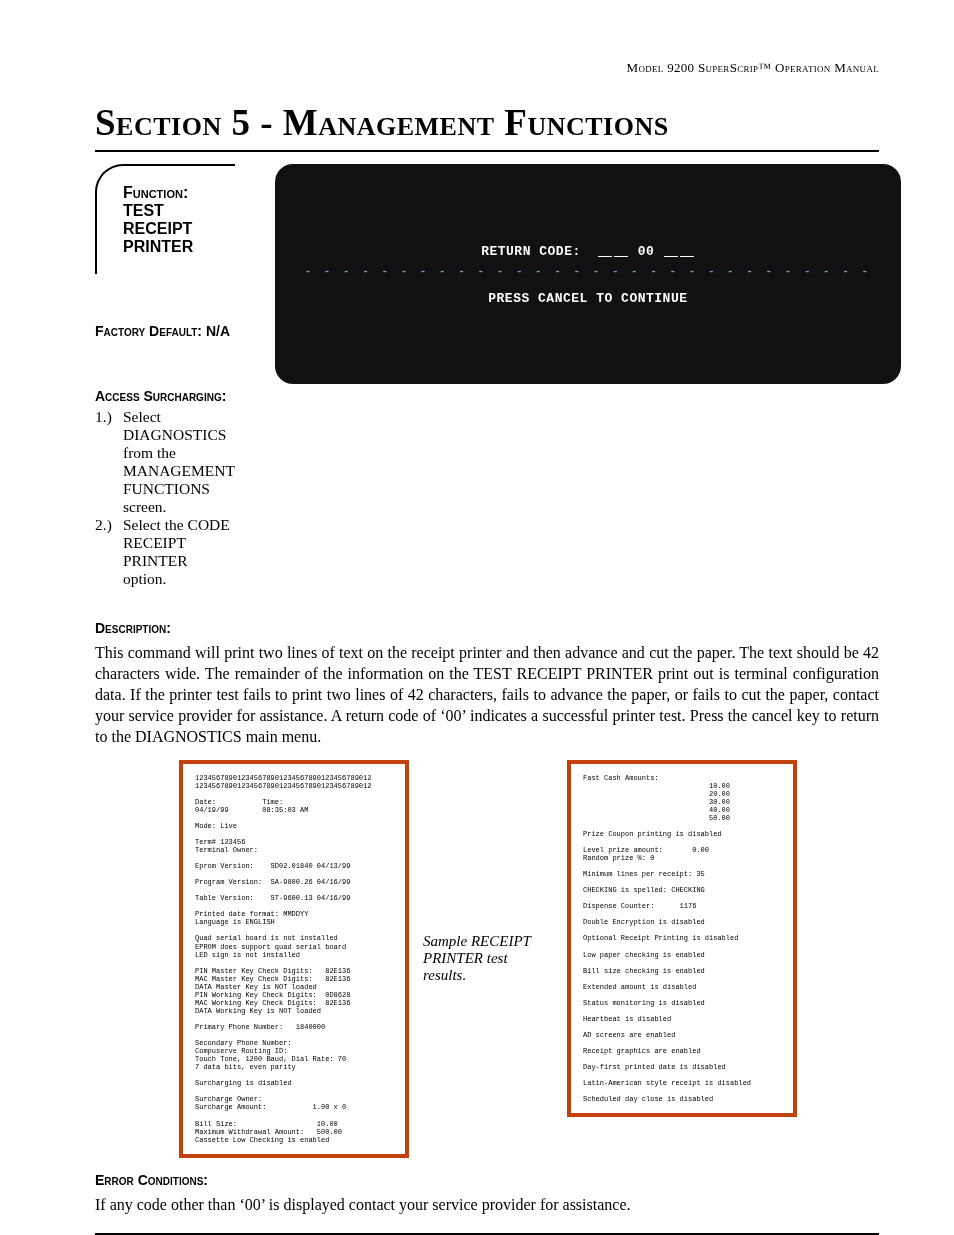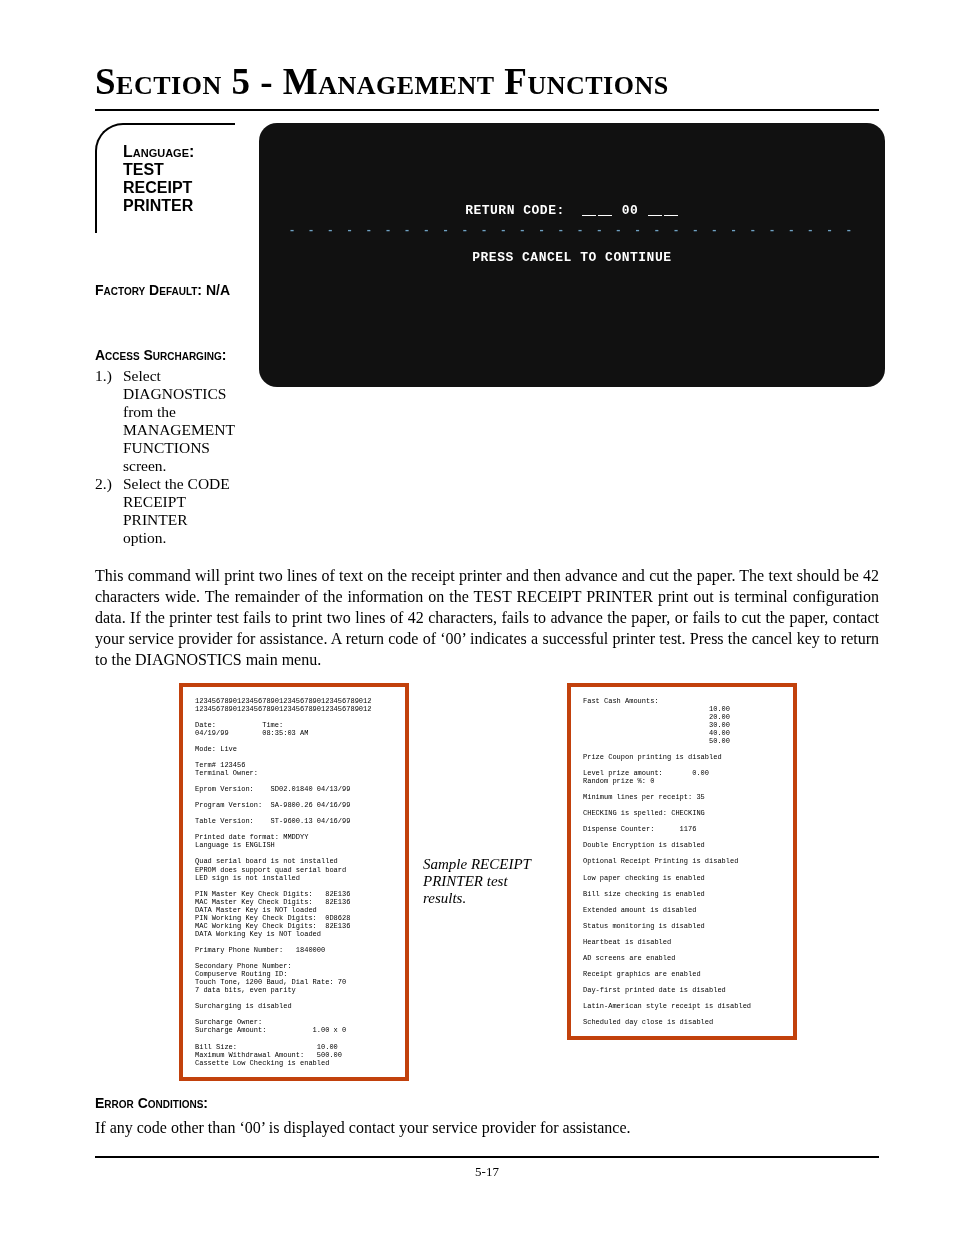--- a/index.html
+++ b/index.html
@@ -83,28 +83,29 @@
   }
   .access-list .step { display: flex; }
   .access-list .num { width: 28px; flex: 0 0 28px; }
   .access-list .txt { flex: 1; }
 
   
   .screen {
     background: #111;
     color: #fff;
     border-radius: 18px;
-    height: 264px;
+    height: 220px;
     padding: 80px 30px 0 30px;
     box-sizing: border-box;
     font-family: "Lucida Console", "Courier New", monospace;
     font-weight: bold;
     font-size: 13px;
     letter-spacing: .5px;
     text-align: center;
+    margin-left: 16px;
   }
   .screen .ret { margin-bottom: 6px; }
   .screen .ret .u { display:inline-block; border-bottom:1.5px solid #fff; min-width: 14px; height: 12px; vertical-align: -2px; margin: 0 1px;}
   .screen .dots {
     letter-spacing: 3px;
     color: #6fa1c2;
     font-size: 11px;
     margin: 6px 0 14px 0;
     overflow: hidden;
     white-space: nowrap;
@@ -159,29 +160,30 @@
   .page-num {
     text-align: center;
     font-size: 13px;
     margin-top: 6px;
   }
 </style>
 </head>
 <body>
 
 <div class="page">
+  <div class="running-head">Model 9200 SuperScrip™ Operation Manual</div>
 
   <div class="section-title">Section 5 - Management Functions</div>
   <hr class="title-rule">
 
   <div class="toprow">
     <div class="leftcol">
       <div class="func-box">
         <span class="func-label">
-          <span class="smallcaps">Language:  </span>
+          <span class="smallcaps">Function:  </span>
           <span>TEST RECEIPT PRINTER</span>
         </span>
       </div>
 
       <div class="block">
         <span class="sublabel">Factory Default: </span>
         <span class="sublabel normal" style="font-variant:normal">N/A</span>
       </div>
 
       <div class="block">
@@ -204,20 +206,21 @@
         <div class="ret">
           <span>RETURN CODE:</span>
           &nbsp;<span class="u"></span><span class="u"></span>&nbsp;<span>00</span>&nbsp;<span class="u"></span><span class="u"></span>
         </div>
         <div class="dots">- - - - - - - - - - - - - - - - - - - - - - - - - - - - - -</div>
         <div>PRESS CANCEL TO CONTINUE</div>
       </div>
     </div>
   </div>
 
+  <div class="desc-label">Description:</div>
   <div class="body-text">This command will print two lines of text on the receipt printer and then advance and cut the paper. The text should be 42 characters wide.  The remainder of the information on the TEST RECEIPT PRINTER print out is terminal configuration data.  If the printer test fails to print two lines of 42 characters, fails to advance the paper, or fails to cut the paper, contact your service provider for assistance.  A return code of ‘00’ indicates a successful printer test.  Press the cancel key to return to the DIAGNOSTICS main menu.</div>
 
   <div class="samples">
     <div style="flex:0 0 70px"></div>
     <div class="receipt">123456789012345678901234567890123456789012
 123456789012345678901234567890123456789012
 
 Date:           Time:
 04/19/99        08:35:03 AM
 

